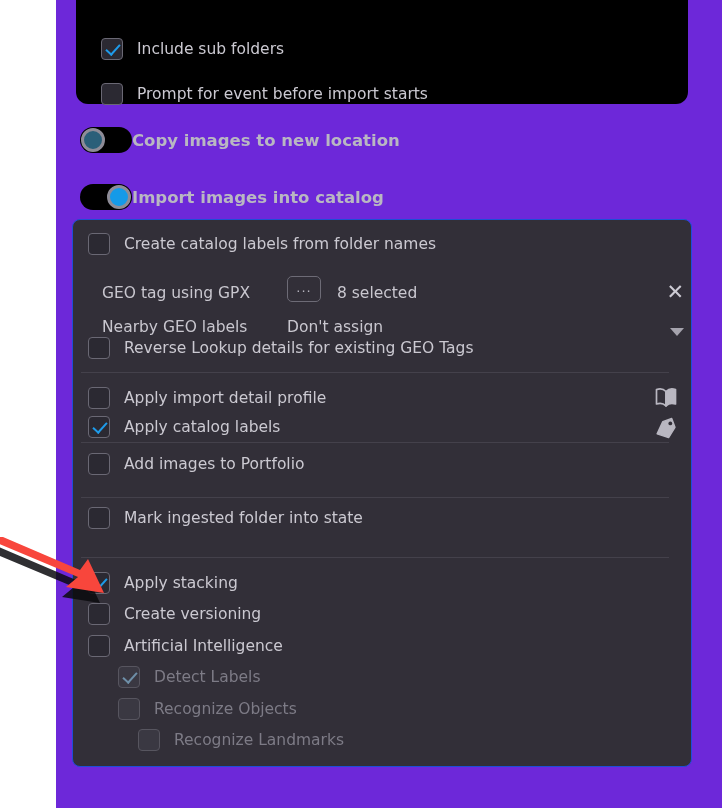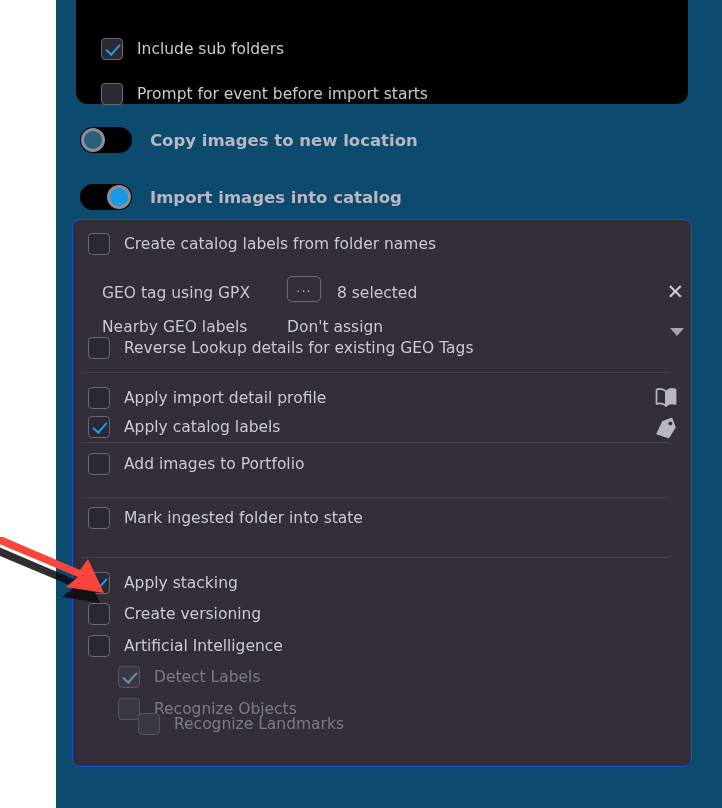--- a/index.html
+++ b/index.html
@@ -23,21 +23,21 @@
     height: 808px;
     background: #ffffff;
   }
 
   
   #app-panel {
     position: absolute;
     left: 56px; top: 0;
     width: 666px;
     height: 808px;
-    background: #0c4a6e;
+    background: #6d28d9;
   }
 
   
   #folder-card {
     position: absolute;
     left: 20px; top: -60px;
     width: 612px;
     height: 164px;
     background: #000000;
     border-radius: 12px;
@@ -108,21 +108,20 @@
     width: 24px;
     height: 24px;
     border-radius: 50%;
     border: 3px solid #8e8c97;
     box-sizing: border-box;
   }
   .sw.off .knob { left: 1px; background: #2a5f79; }
   .sw.on  .knob { left: 27px; background: #159ae8; }
 
   .toggle-label {
-    margin-left: 18px;
     color: #b9b7c2;
     font-size: 16.5px;
     font-weight: bold;
     white-space: nowrap;
   }
 
   
   #catalog-panel {
     position: absolute;
     left: 16px; top: 219px;
@@ -336,21 +335,21 @@
       <div class="row" style="top:444px; left:45px;">
         <div class="cb dim on"></div>
         <div class="cb-label dim">Detect Labels</div>
       </div>
 
       <div class="row" style="top:476px; left:45px;">
         <div class="cb dim"></div>
         <div class="cb-label dim">Recognize Objects</div>
       </div>
 
-      <div class="row" style="top:491px; left:45px;padding-left:20px;">
+      <div class="row" style="top:507px; left:45px;padding-left:20px;">
         <div class="cb dim"></div>
         <div class="cb-label dim">Recognize Landmarks</div>
       </div>
 
     </div>
 
   </div>
 
   <svg id="arrow" viewBox="0 0 136 82">
     <g transform="translate(-4,6)">

